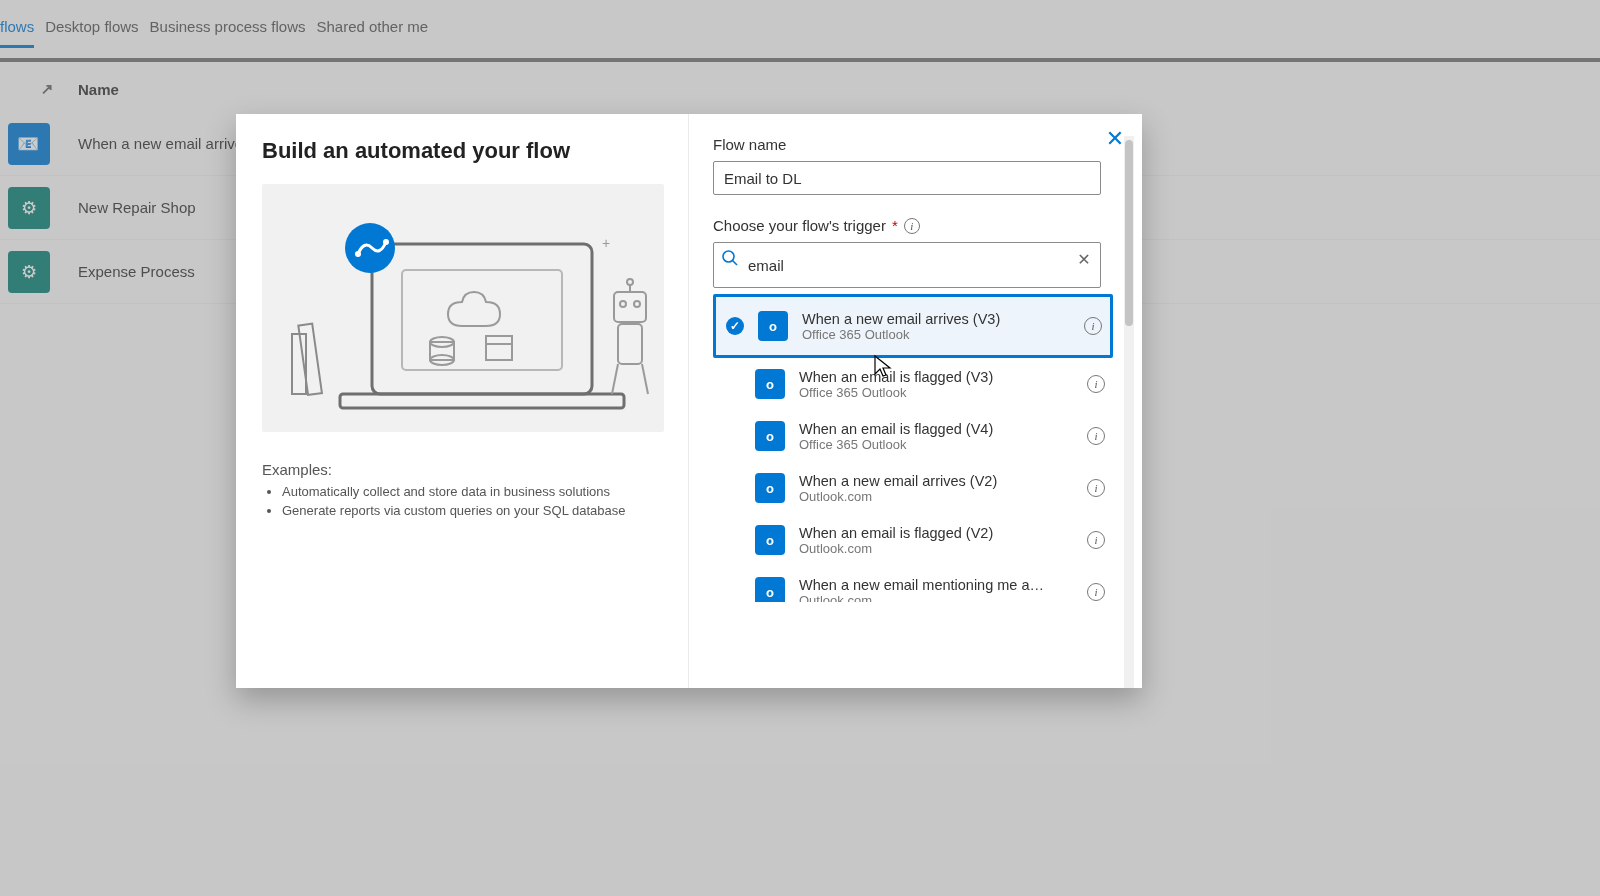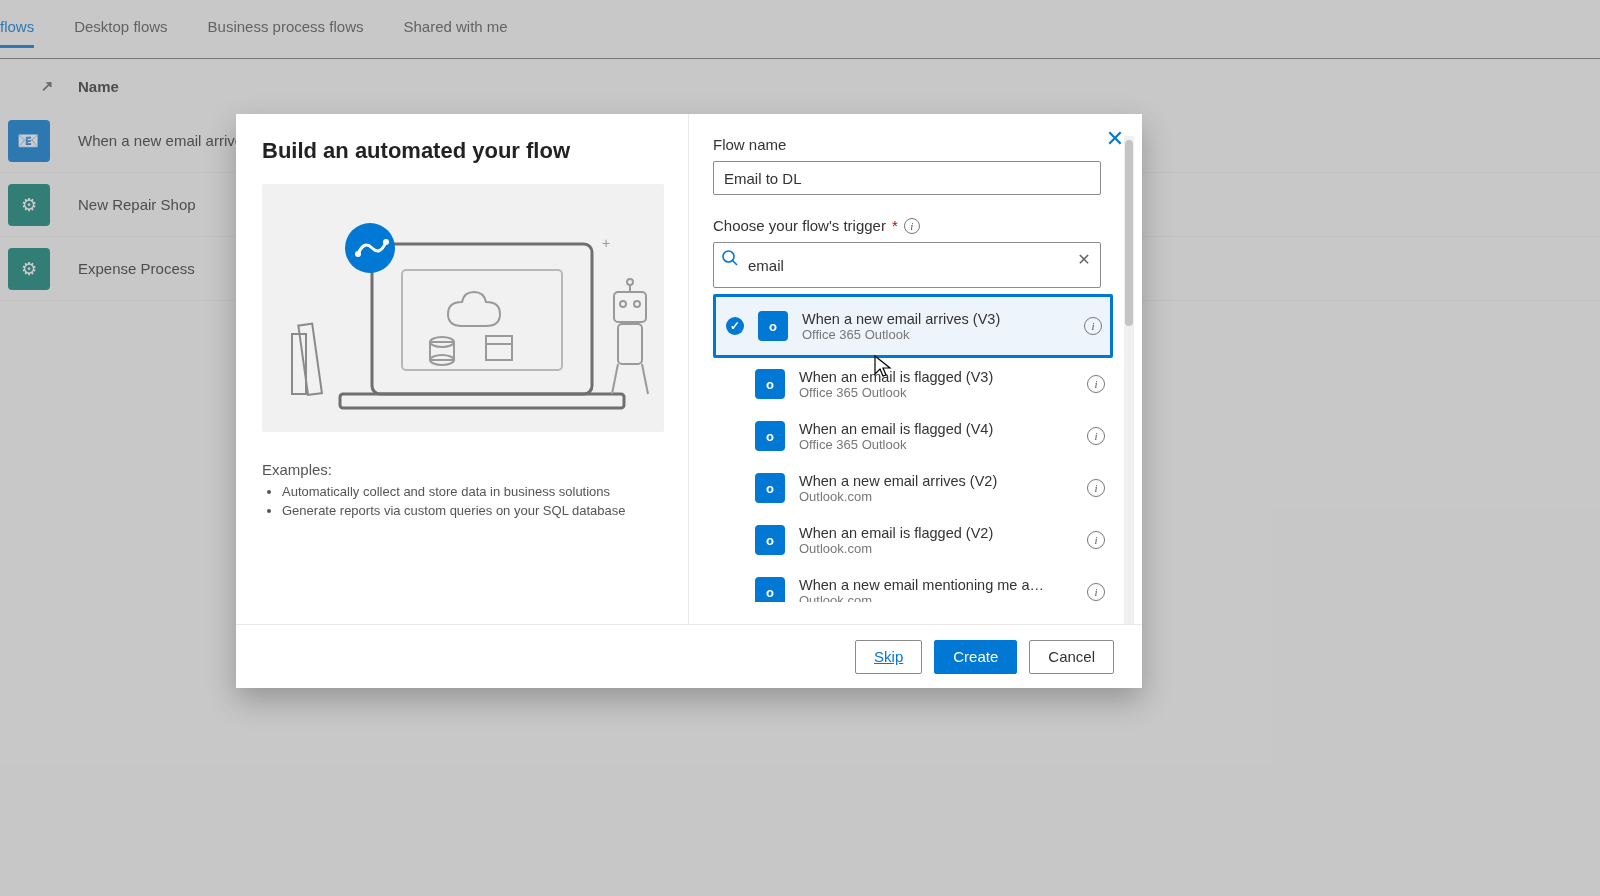--- a/index.html
+++ b/index.html
@@ -2,21 +2,21 @@
 <html><head>
 <meta charset="utf-8">
 <style>
   * { box-sizing: border-box; margin: 0; padding: 0; font-family: "Segoe UI", Arial, sans-serif; }
   body { width: 1600px; height: 896px; background: #f8f8f8; overflow: hidden; position: relative; }
 
   
   .bg-page { position: absolute; inset: 0; filter: none; }
   .bg-header { padding: 28px 0 8px 0; }
   .bg-title { font-size: 17px; font-weight: 600; color: #333; padding-left: -4px; }
-  .bg-tabs { display: flex; gap: 40px; padding: 18px 0 10px 0; border-bottom: 1px solid #737373; }
+  .bg-tabs { display: flex; gap: 11px; padding: 18px 0 10px 0; border-bottom: 4px solid #737373; }
   .bg-tab { font-size: 15px; color: #555; padding: 0 0 10px 0; cursor: pointer; }
   .bg-tab.active { color: #0078d4; border-bottom: 3px solid #0078d4; font-weight: 500; }
   .bg-list-head { display: flex; align-items: center; padding: 18px 0 14px 16px; color: #333; font-weight: 600; font-size: 15px; }
   .bg-list-head .icon-col { width: 62px; display:flex; justify-content:center; }
   .bg-rows { }
   .bg-row { display: flex; align-items: center; height: 64px; border-bottom: 1px solid #eee; padding-left: 8px; }
   .bg-row .flow-icon { width: 42px; height: 42px; border-radius: 4px; display:flex; align-items:center; justify-content:center; color: white; font-size: 18px; }
   .bg-row .flow-icon.blue { background:#0078d4; }
   .bg-row .flow-icon.teal { background:#088073; }
   .bg-row .flow-name { margin-left: 28px; font-size: 15px; color: #333; }
@@ -79,21 +79,21 @@
   .cursor { position:absolute; left: 872px; top: 354px; pointer-events:none; z-index: 50; }
 </style>
 </head>
 <body>
 
 <div class="bg-page">
   <div class="bg-tabs" id="bg-tabs">
       <div class="bg-tab active">flows</div>
       <div class="bg-tab">Desktop flows</div>
       <div class="bg-tab">Business process flows</div>
-      <div class="bg-tab">Shared with me</div>
+      <div class="bg-tab">Shared other me</div>
     </div>
   <div class="bg-list-head">
     <div class="icon-col">
       <span style="color:#666;">↗</span>
     </div>
     <span>Name</span>
   </div>
   <div class="bg-rows" id="bg-rows">
       <div class="bg-row">
         <div class="flow-icon blue">📧</div>
@@ -238,24 +238,19 @@
               </div>
             </div>
         </div>
       </div>
       <div class="right-scroll">
         <div class="right-scroll-thumb"></div>
       </div>
     </div>
   </div>
 
-  <div class="modal-footer">
-    <button class="btn link">Skip</button>
-    <button class="btn primary">Create</button>
-    <button class="btn">Cancel</button>
-  </div>
 </div>
 
 <div class="cursor">
   <svg width="22" height="26" viewBox="0 0 22 26">
     <path d="M3 2 L3 20 L8 15 L11 22 L14 21 L11 14 L18 14 Z" fill="white" stroke="black" stroke-width="1.2"></path>
   </svg>
 </div>
 
 </body></html>

